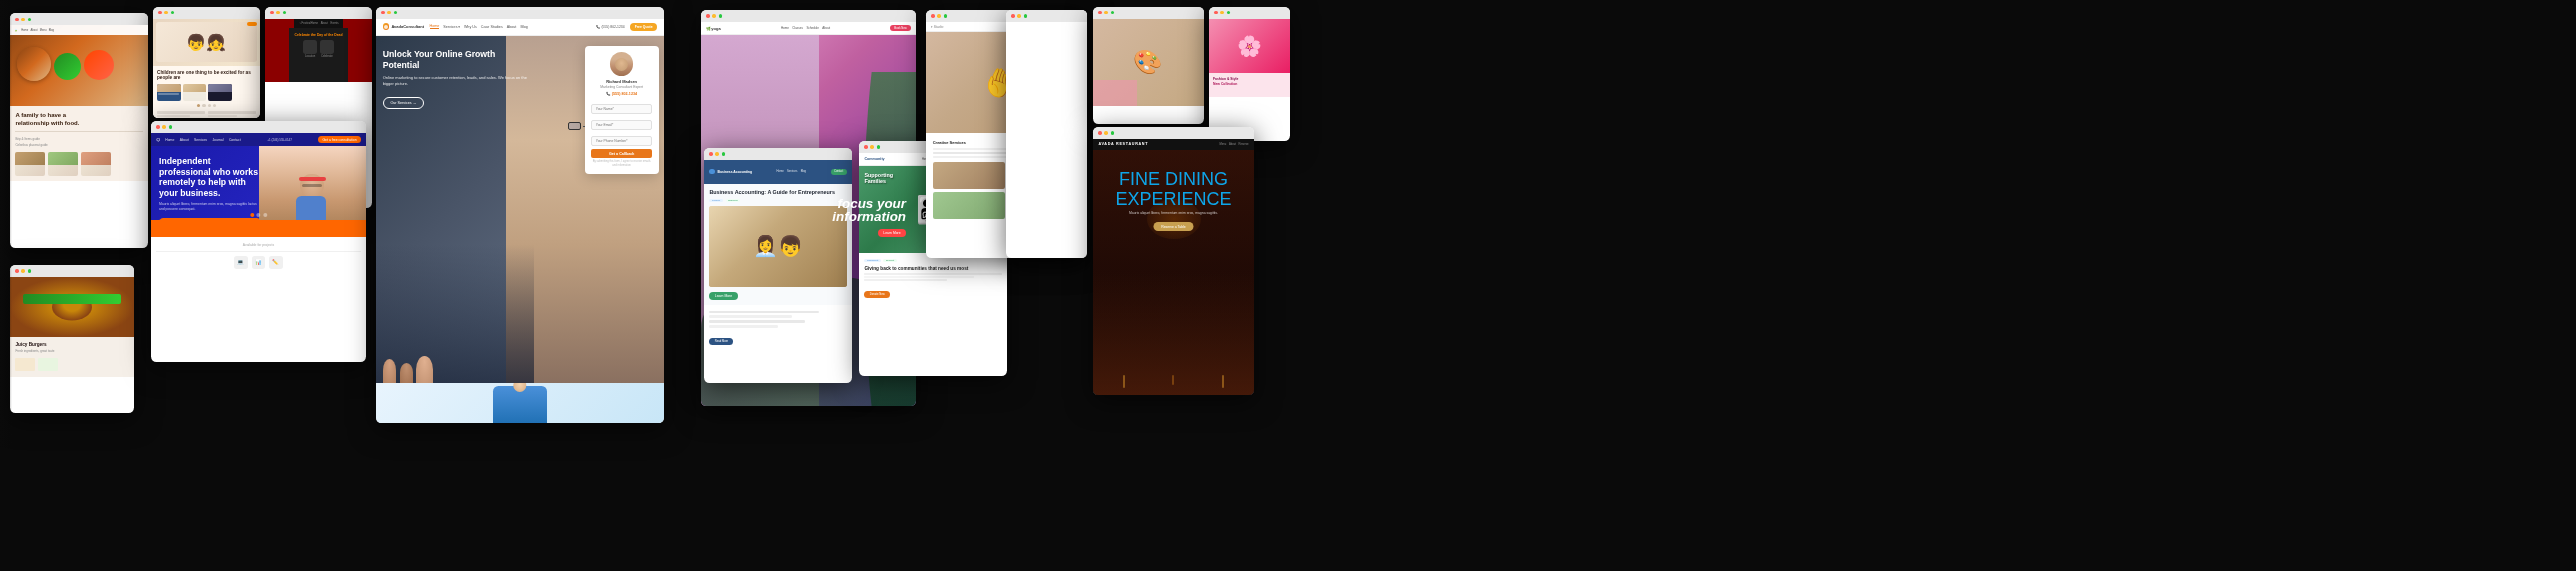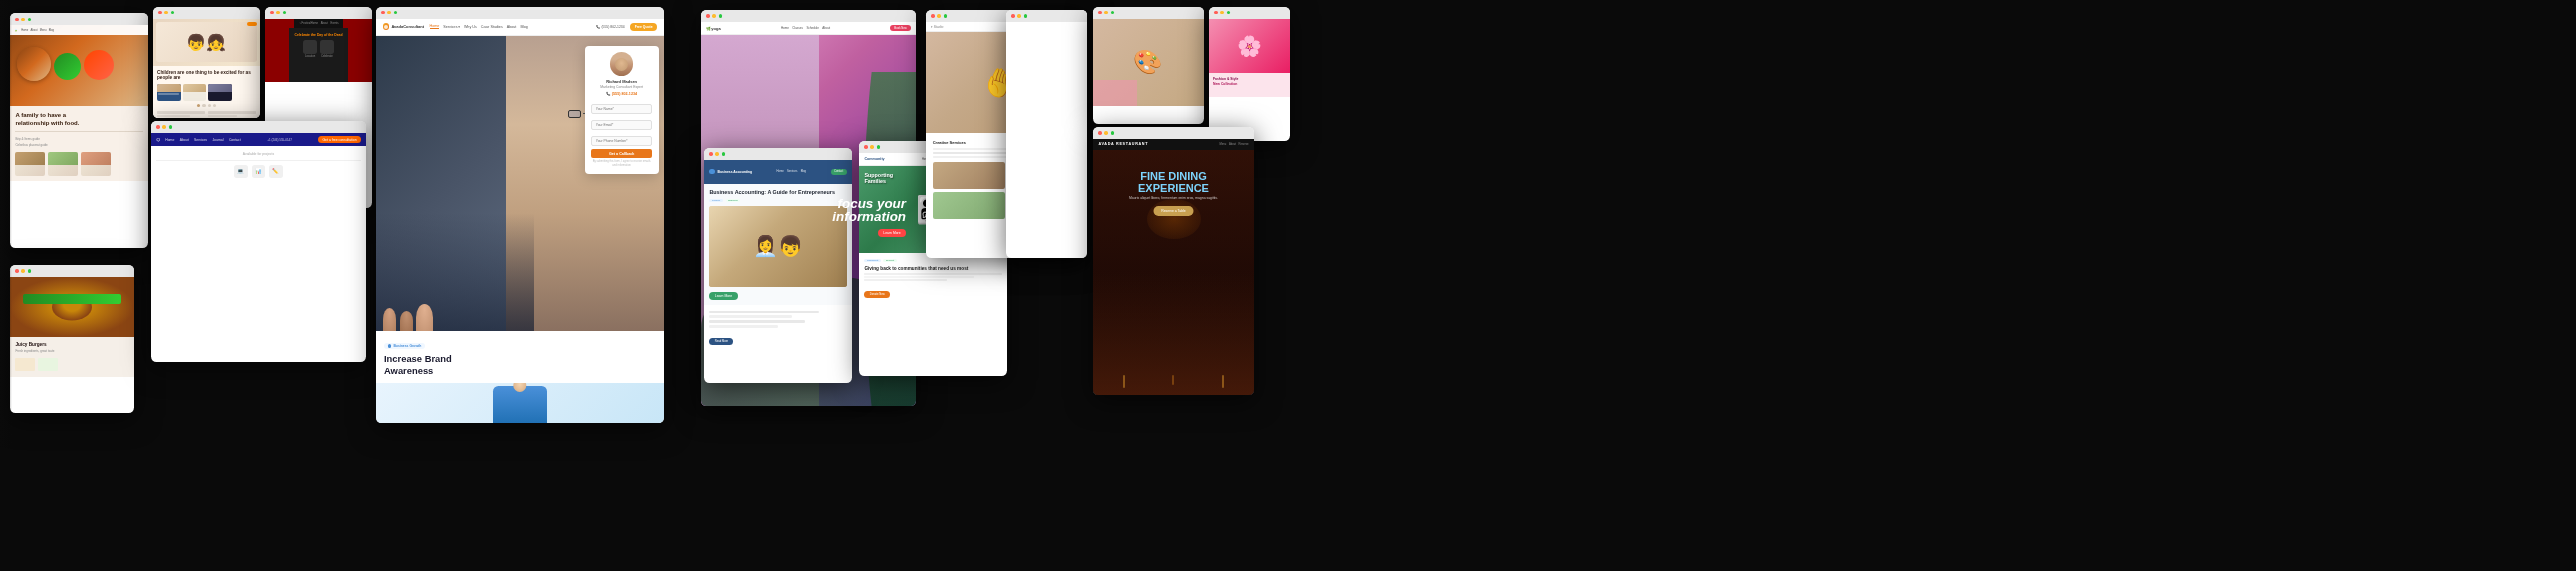--- a/index.html
+++ b/index.html
@@ -600,23 +600,23 @@
     .restaurant-hero-text {
       position: absolute;
       left: 50%;
       transform: translateX(-50%);
       top: 20px;
       text-align: center;
       z-index: 2;
       width: 100%;
     }
     .restaurant-h1 {
-      font-size: 11px;
-      font-weight: 700;
-      color: #7dd3fc;
+      font-size: 18px;
+      font-weight: 400;
+      color: #0ea5e9;
       line-height: 1.1;
       text-transform: uppercase;
     }
     .restaurant-sub {
       font-size: 3.4px; color: rgba(255,255,255,0.7); margin-top: 2px;
       line-height: 1.5;
     }
     .restaurant-bg-photo {
       position: absolute; bottom: 0; left: 0; right: 0;
       height: 50%;
@@ -880,20 +880,25 @@
         <span class="freelancer-nav-link">Home</span>
         <span class="freelancer-nav-link">About</span>
         <span class="freelancer-nav-link">Services</span>
         <span class="freelancer-nav-link">Journal</span>
         <span class="freelancer-nav-link">Contact</span>
         <span style="font-size:3px;color:rgba(255,255,255,0.7);margin-left:auto;">+1 (246) 555-0147</span>
         <span class="freelancer-cta-btn">Get a free consultation</span>
       </div>
 
       <div class="freelancer-hero">
+        <div class="freelancer-text">
+          <div class="freelancer-h1">Independent professional who works remotely to help with your business.</div>
+          <div class="freelancer-sub">Mauris aliquet libero, fermentum enim eros, magna sagittis lactus and posuere consequat.</div>
+          <div class="freelancer-btn">Book Now →</div>
+        </div>
 
         <div class="freelancer-person">
           <div style="position:absolute;top:0;bottom:0;left:0;right:0;background:linear-gradient(180deg,#f5d5c0 0%,#e0b898 30%,#c89870 60%,#a07850 100%);display:flex;align-items:center;justify-content:center;">
 
             <div style="position:relative;margin-top:13.4px;">
               <div style="width:23.5px;height:23.5px;background:radial-gradient(ellipse at 50% 40%,#e0b898,#c89870);border-radius:50%;margin:0 auto;"></div>
 
               <div style="position:absolute;top:3.4px;left:0;right:0;height:3.4px;background:#e84040;border-radius:3.4px;"></div>
 
               <div style="position:absolute;top:10px;left:3.4px;right:3.4px;height:3.4px;background:rgba(0,0,0,0.3);border-radius:2px;"></div>
@@ -969,20 +974,25 @@
             <div style="display:flex;gap:2px;align-items:center;justify-content:center;">
               <div style="width:13.4px;height:8px;border:1.3px solid #333;border-radius:2px;background:rgba(80,120,200,0.2);"></div>
               <div style="width:2.7px;height:1.3px;background:#555;"></div>
               <div style="width:13.4px;height:8px;border:1.3px solid #333;border-radius:2px;background:rgba(80,120,200,0.2);"></div>
             </div>
           </div>
 
           <div style="position:absolute;top:0;left:0;right:0;height:35%;background:radial-gradient(ellipse at 50% 0%,#3a2010,#5a3820);border-radius:0 0 60% 60%;z-index:0;"></div>
         </div>
 
+        <div class="hero-text-content">
+          <div class="hero-h1">Unlock Your Online Growth Potential</div>
+          <div class="hero-sub">Online marketing to secure customer retention, leads, and sales. We focus on the bigger picture.</div>
+          <div class="hero-cta">Our Services →</div>
+        </div>
 
         <div style="position:absolute;bottom:0;left:0;right:45%;height:40%;background:linear-gradient(180deg,transparent,rgba(20,30,50,0.7));z-index:1;"></div>
         <div style="position:absolute;bottom:0;left:3.4px;right:50%;height:50%;display:flex;align-items:flex-end;gap:3.4px;z-index:2;padding:0 3.4px;">
           <div style="width:13.4px;height:23.5px;background:radial-gradient(ellipse at 50% 20%,#d4a080,#b08060);border-radius:50% 50% 0 0;"></div>
           <div style="width:13.4px;height:20px;background:radial-gradient(ellipse at 50% 20%,#c09070,#a07050);border-radius:50% 50% 0 0;"></div>
           <div style="width:17px;height:27px;background:radial-gradient(ellipse at 50% 20%,#e0b090,#c09070);border-radius:50% 50% 0 0;"></div>
         </div>
 
         <div class="callback-card">
           
@@ -998,30 +1008,20 @@
           
           <input class="callback-field" type="text" readonly="" placeholder="Your Name*" style="">
           <input class="callback-field" type="text" readonly="" placeholder="Your Email*" style="">
           <input class="callback-field" type="text" readonly="" placeholder="Your Phone Number*" style="">
           
           <div class="callback-submit">Get a Callback</div>
           <div class="callback-disclaimer">By submitting this form, I agree to receive emails and information</div>
         </div>
       </div>
 
-      <div style="background:#fff;padding:6.7px 8px;flex-shrink:0;">
-        <div class="business-badge">
-          <div class="business-badge-dot"></div>
-          <span>Business Growth</span>
-        </div>
-        <div class="increase-h2">
-          <span>Increase Brand</span><br>
-          <span>Awareness</span>
-        </div>
-      </div>
 
       <div class="main-illustration">
         <div class="illus-shape">
 
           <div style="position:absolute;top:-6.7px;left:50%;transform:translateX(-50%);width:13.4px;height:13.4px;background:radial-gradient(ellipse at 50% 40%,#f5d5b0,#d4a880);border-radius:50%;"></div>
         </div>
       </div>
     </div>
   </div>
 

